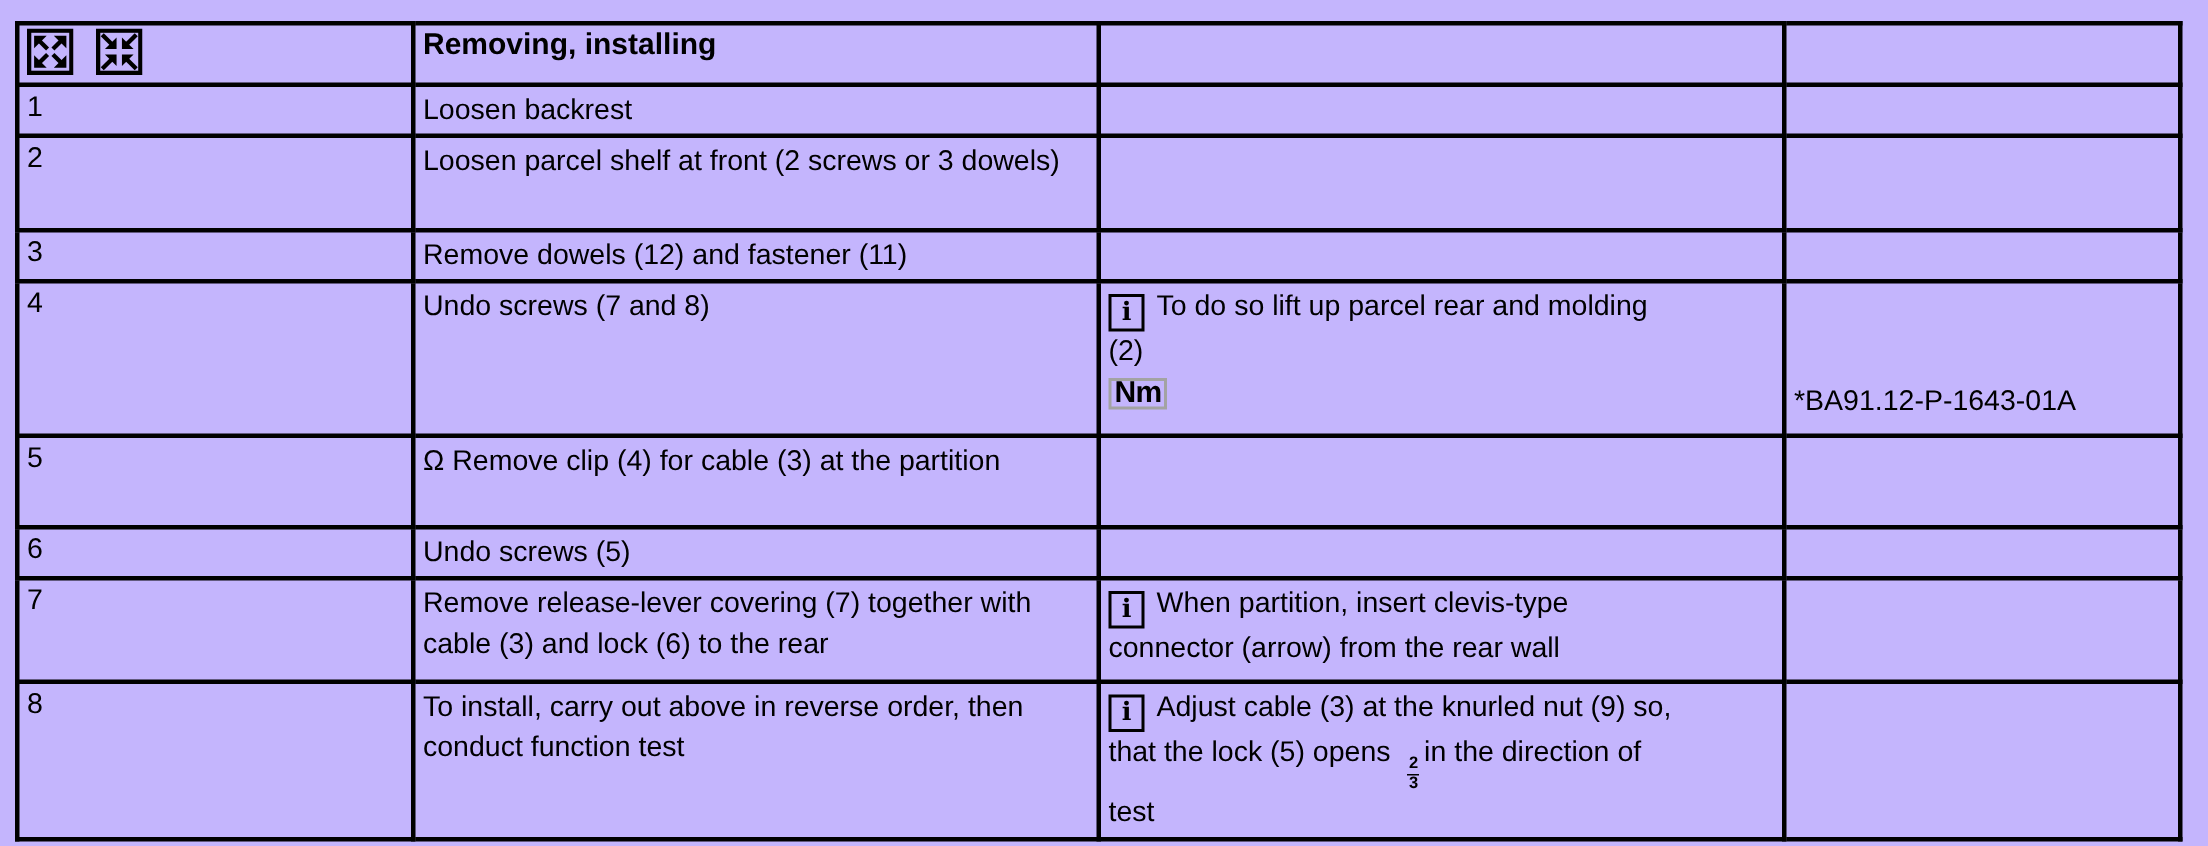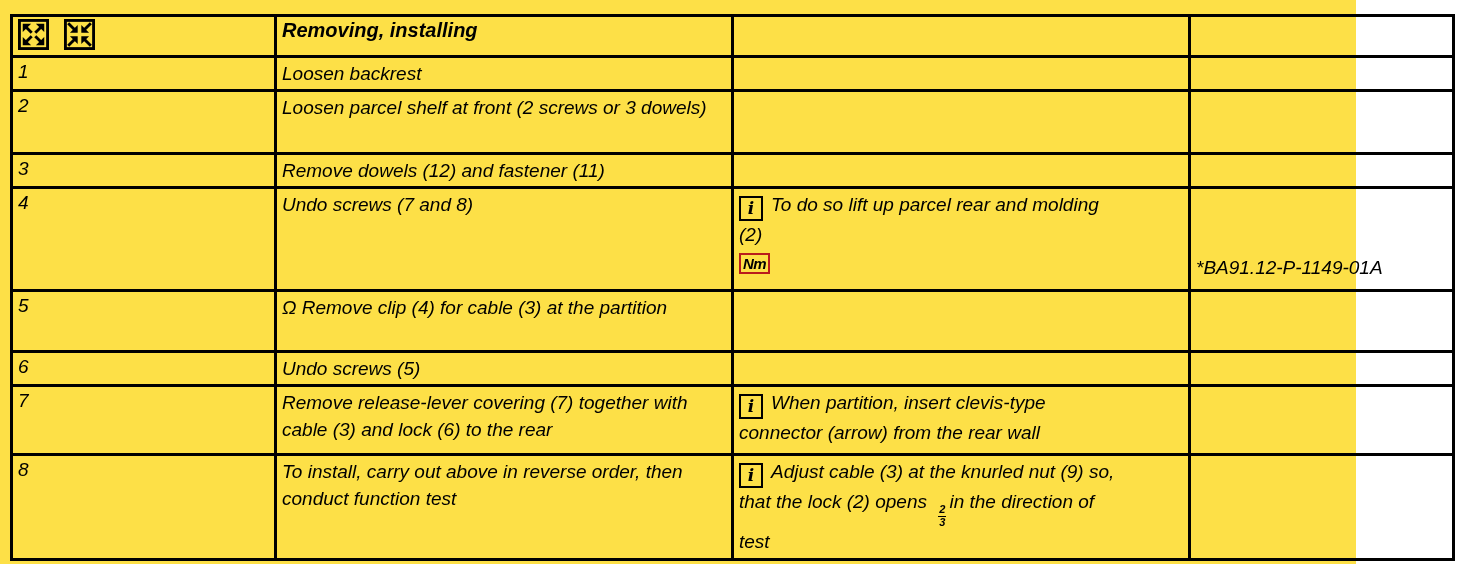--- a/index.html
+++ b/index.html
@@ -1,22 +1,21 @@
 <!DOCTYPE html>
 <html><head>
 <meta charset="utf-8">
 <style>
   html,body{margin:0;padding:0;background:#ffffff;}
   .page{
     position:relative;
-    width:1356px;height:564px;
-    background:#fde047;
+    width:1472px;height:564px;
+    background:#c4b5fd;
     font-family:"Liberation Sans",sans-serif;
     color:#000;
-    font-style:italic;
   }
   table.proc{
     position:absolute;left:10px;top:14px;
     width:1442px;
     border-collapse:collapse;
     table-layout:fixed;
   }
   col.c1{width:264px;} col.c2{width:457px;} col.c3{width:457px;} col.c4{width:264px;}
   td,th{
     border:3px solid #000;
@@ -46,22 +45,22 @@
   .info-icon{
     display:inline-block;width:20px;height:21px;
     border:2px solid #000;
     font-family:"DejaVu Serif",serif;
     font-weight:bold;font-size:17px;line-height:20px;
     text-align:center;
     margin-right:8px;vertical-align:-3px;
   }
   .nm-icon{
     display:inline-block;
-    border:2px solid #b91c1c;
-    font-weight:bold;font-size:15px;line-height:17px;
+    border:2px solid #a3a3a3;
+    font-weight:bold;font-size:20px;line-height:17px;
     padding:0 2px;letter-spacing:-0.5px;
     vertical-align:middle;
   }
   .frac{
     display:inline-flex;flex-direction:column;align-items:center;
     font-size:11px;line-height:1.05;font-weight:bold;
     vertical-align:-5px;margin:0 3px 0 6px;
   }
   .frac .fn{border-bottom:1.5px solid #000;padding:0 1px;}
   .frac .fd{padding:0 1px;}
@@ -154,21 +153,21 @@
           <td class="ref-cell"><span></span></td>
         </tr>
         <tr>
           <td class="num-cell"><span>4</span></td>
           <td class="action-cell"><span>Undo screws (7 and 8)</span></td>
           <td class="note-cell">
             <div class="note-line"><span class="info-icon">i</span><span>To do so lift up parcel rear and molding</span> </div>
             <div class="note-line"><span>(2)</span> </div>
             <div class="note-line"><span class="nm-icon">Nm</span></div>
           </td>
-          <td class="ref-cell"><span>*BA91.12-P-1149-01A</span></td>
+          <td class="ref-cell"><span>*BA91.12-P-1643-01A</span></td>
         </tr>
         <tr>
           <td class="num-cell"><span>5</span></td>
           <td class="action-cell"><span>Ω Remove clip (4) for cable (3) at the partition</span></td>
           <td class="note-cell"></td>
           <td class="ref-cell"><span></span></td>
         </tr>
         <tr>
           <td class="num-cell"><span>6</span></td>
           <td class="action-cell"><span>Undo screws (5)</span></td>
@@ -182,21 +181,21 @@
             <div class="note-line"><span class="info-icon">i</span><span>When partition, insert clevis-type</span> </div>
             <div class="note-line"><span>connector (arrow) from the rear wall</span> </div>
           </td>
           <td class="ref-cell"><span></span></td>
         </tr>
         <tr>
           <td class="num-cell"><span>8</span></td>
           <td class="action-cell"><span>To install, carry out above in reverse order, then conduct function test</span></td>
           <td class="note-cell">
             <div class="note-line"><span class="info-icon">i</span><span>Adjust cable (3) at the knurled nut (9) so,</span> </div>
-            <div class="note-line"><span>that the lock (2) opens</span> <span class="frac">
+            <div class="note-line"><span>that the lock (5) opens</span> <span class="frac">
                 <span class="fn">2</span>
                 <span class="fd">3</span>
               </span><span>in the direction of</span> </div>
             <div class="note-line"><span>test</span> </div>
           </td>
           <td class="ref-cell"><span></span></td>
         </tr>
       </tbody>
   </table>
 </div>

